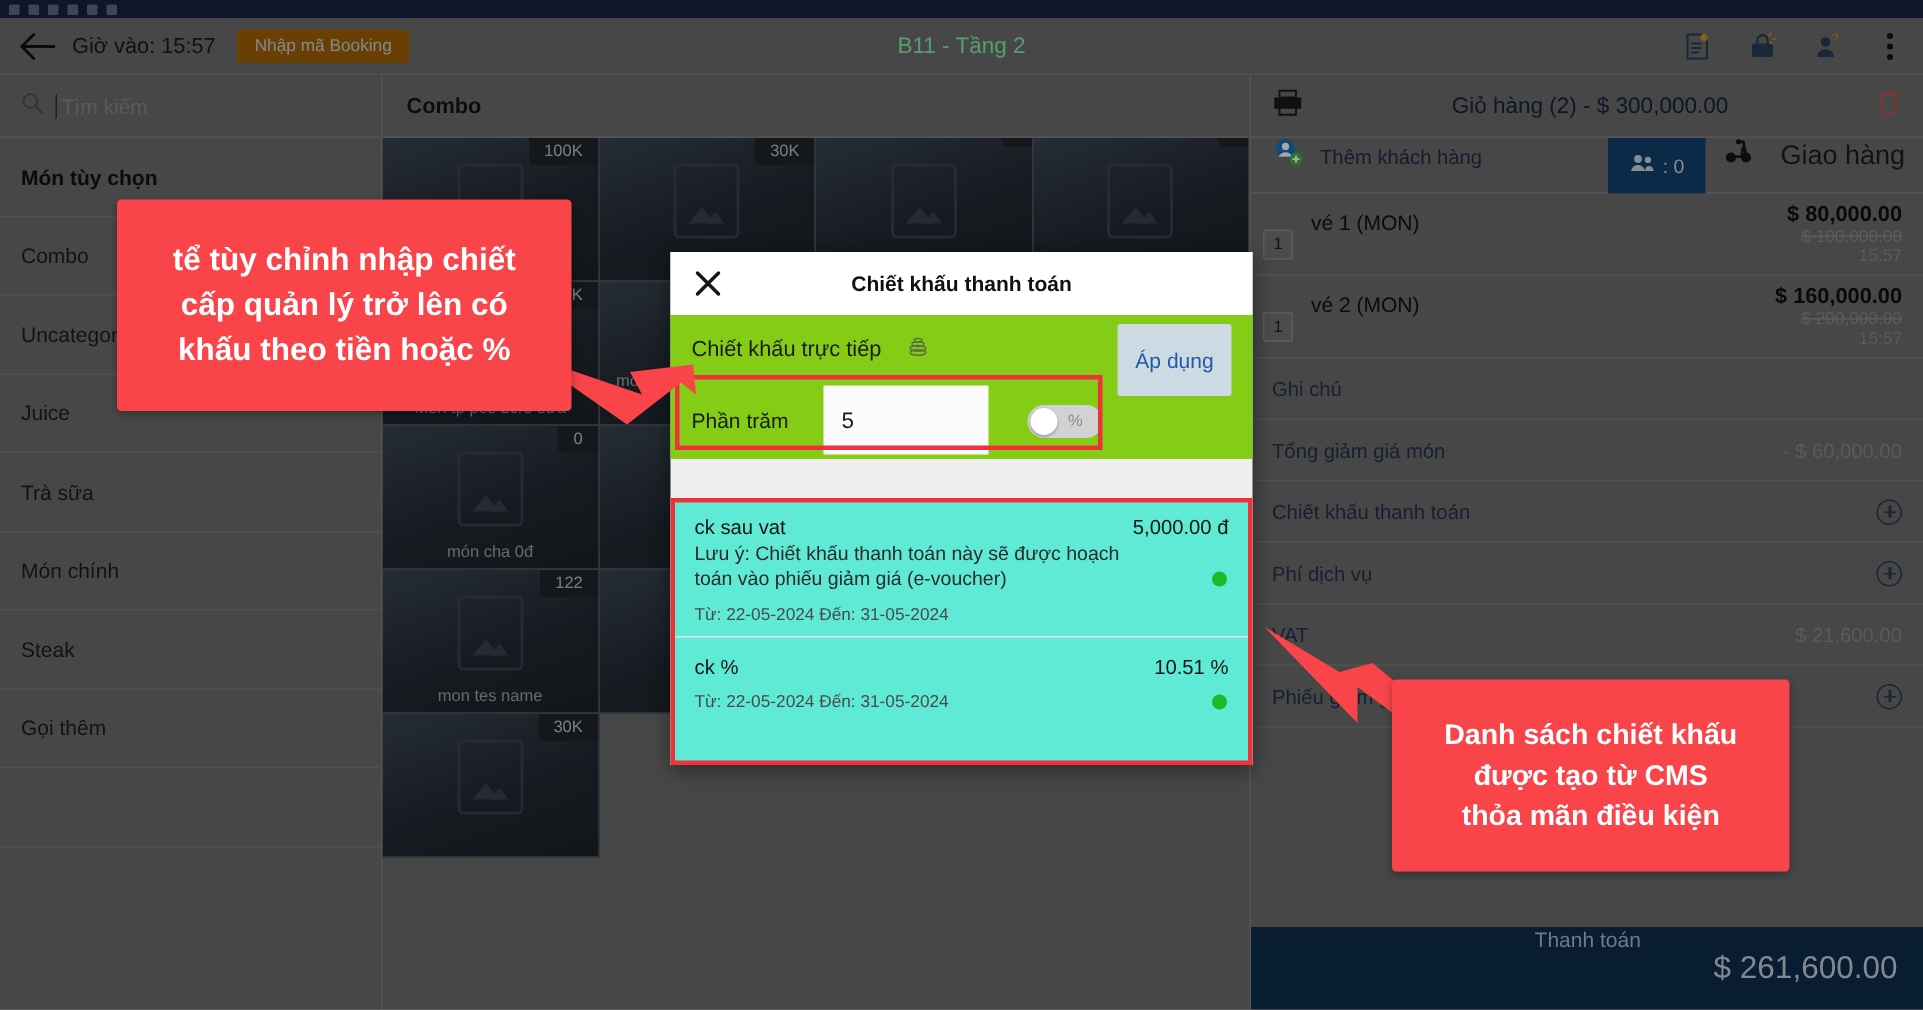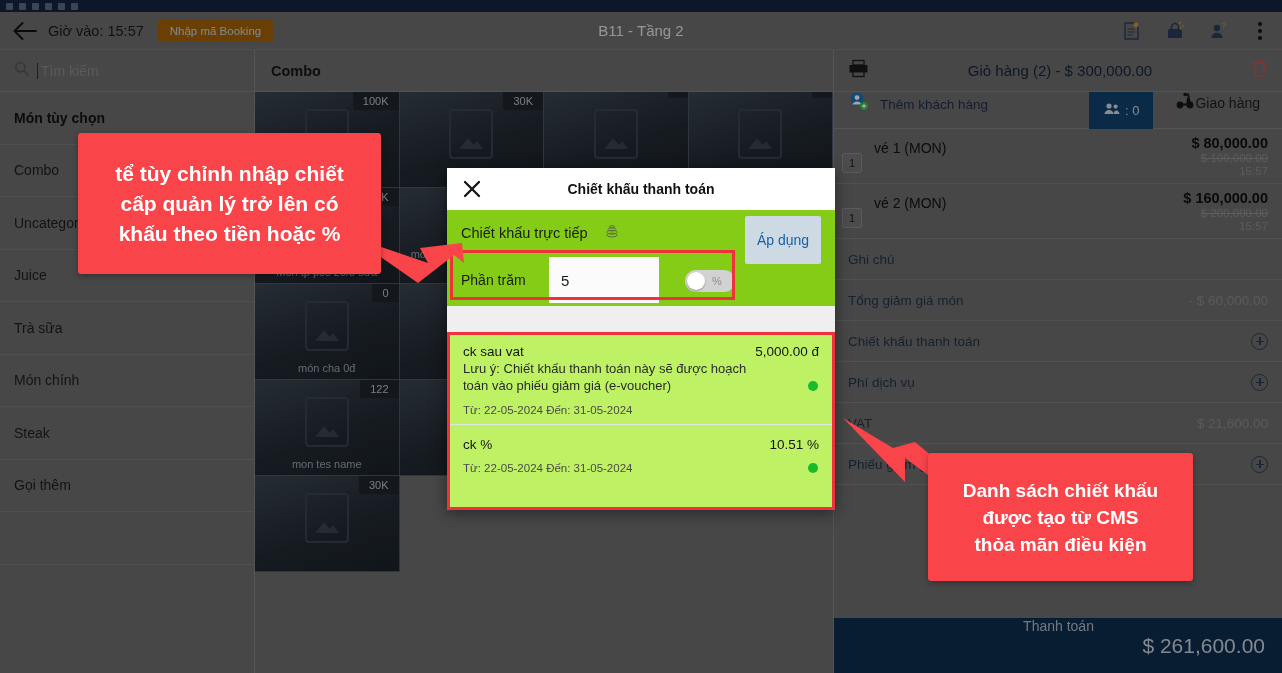--- a/index.html
+++ b/index.html
@@ -32,21 +32,21 @@
     align-items:center; justify-content:center; cursor: pointer; }
   .back-arrow svg { display:block; }
   .time-label { margin-left: 10px; font-size: 14.5px; color: #1a1a1a; font-weight: 400; white-space: nowrap; }
   .booking-btn {
     margin-left: 14px; background: #a16207; color: #c9d3de;
     font-size: 11.5px; padding: 5px 12px; border-radius: 2px;
     white-space: nowrap; cursor: pointer;
   }
   .appbar-title {
     position: absolute; left: 0; right: 0; text-align: center;
-    font-size: 15px; color: #e5e5e5; pointer-events: none;
+    font-size: 15px; color: #86efac; pointer-events: none;
   }
   .appbar-actions {
     margin-left: auto; display: flex; align-items: center; gap: 22px;
     margin-right: 14px; z-index: 2;
   }
   .ab-icon { width: 22px; height: 22px; display:flex; align-items:center;
     justify-content:center; cursor:pointer; opacity:.85;}
   .kebab { display:flex; flex-direction:column; gap:3px; cursor:pointer; padding: 2px 6px;}
   .kebab i { width:4px;height:4px;background:#111;border-radius:50%; display:block;}
 
@@ -128,22 +128,22 @@
     height:37px; display:flex; align-items:flex-start; border-bottom:1px solid #818181;
   }
   .cust-btn { display:flex; align-items:center; gap:10px; padding:0 14px; flex:1; cursor:pointer;}
   .cust-btn .lbl { font-size:13.5px; color:#1e2c46;}
   .guest-badge {
     background:#12416e; color:#cfd8e2; font-size:13px;
     display:flex; align-items:center; gap:4px;
     height:37px; padding:0 14px; cursor:pointer;
   }
   .deliver {
-    display:flex; align-items:center; gap:0; padding:0 22px;
-    font-size:14px; color:#1d1d1d; cursor:pointer;
+    display:flex; align-items:center; gap:18px; padding:0 12px;
+    font-size:18px; color:#1d1d1d; cursor:pointer;
   }
   .cart-item {
     height:55px; display:flex; align-items:flex-start; padding:6px 14px 0 8px;
     border-bottom:1px solid #7d7d7d; position:relative;
   }
   .qty {
     width:20px;height:20px;border:1px solid #8d8d8d; background:#757575;
     color:#1d1d1d; font-size:11px; display:flex;align-items:center;justify-content:center;
     margin-top:18px; border-radius:2px;
   }
@@ -220,21 +220,21 @@
   .toggle .knob {
     width:18px;height:18px;background:#fff;border-radius:50%;margin-left:2px;
     box-shadow:0 1px 2px rgba(0,0,0,.3);
   }
   .toggle .pct-sym { font-size:11px; color:#8d8d8d; margin-left:7px; }
   .hl-box {
     position:absolute; border:3px solid #f0303a; pointer-events:none; z-index:90;
   }
   .disc-list {
     position:absolute; left:447px; top:332px; width:388px; height:178px;
-    background:#bef264; z-index:85; overflow:hidden;
+    background:#5eead4; z-index:85; overflow:hidden;
   }
   .disc-item { padding:12px 16px 8px 16px; position:relative; }
   .disc-item + .disc-item { border-top:1px solid #e3e3e3; }
   .disc-top { display:flex; align-items:flex-start; }
   .disc-name { font-size:13.5px; color:#141414; }
   .disc-amt { margin-left:auto; font-size:13.5px; color:#141414; }
   .disc-note { font-size:13px; color:#2b2b2b; line-height:17px; margin-top:1px;
     max-width:300px;}
   .disc-date { font-size:11.5px; color:#4a4a4a; margin-top:10px; }
   .disc-dot {

